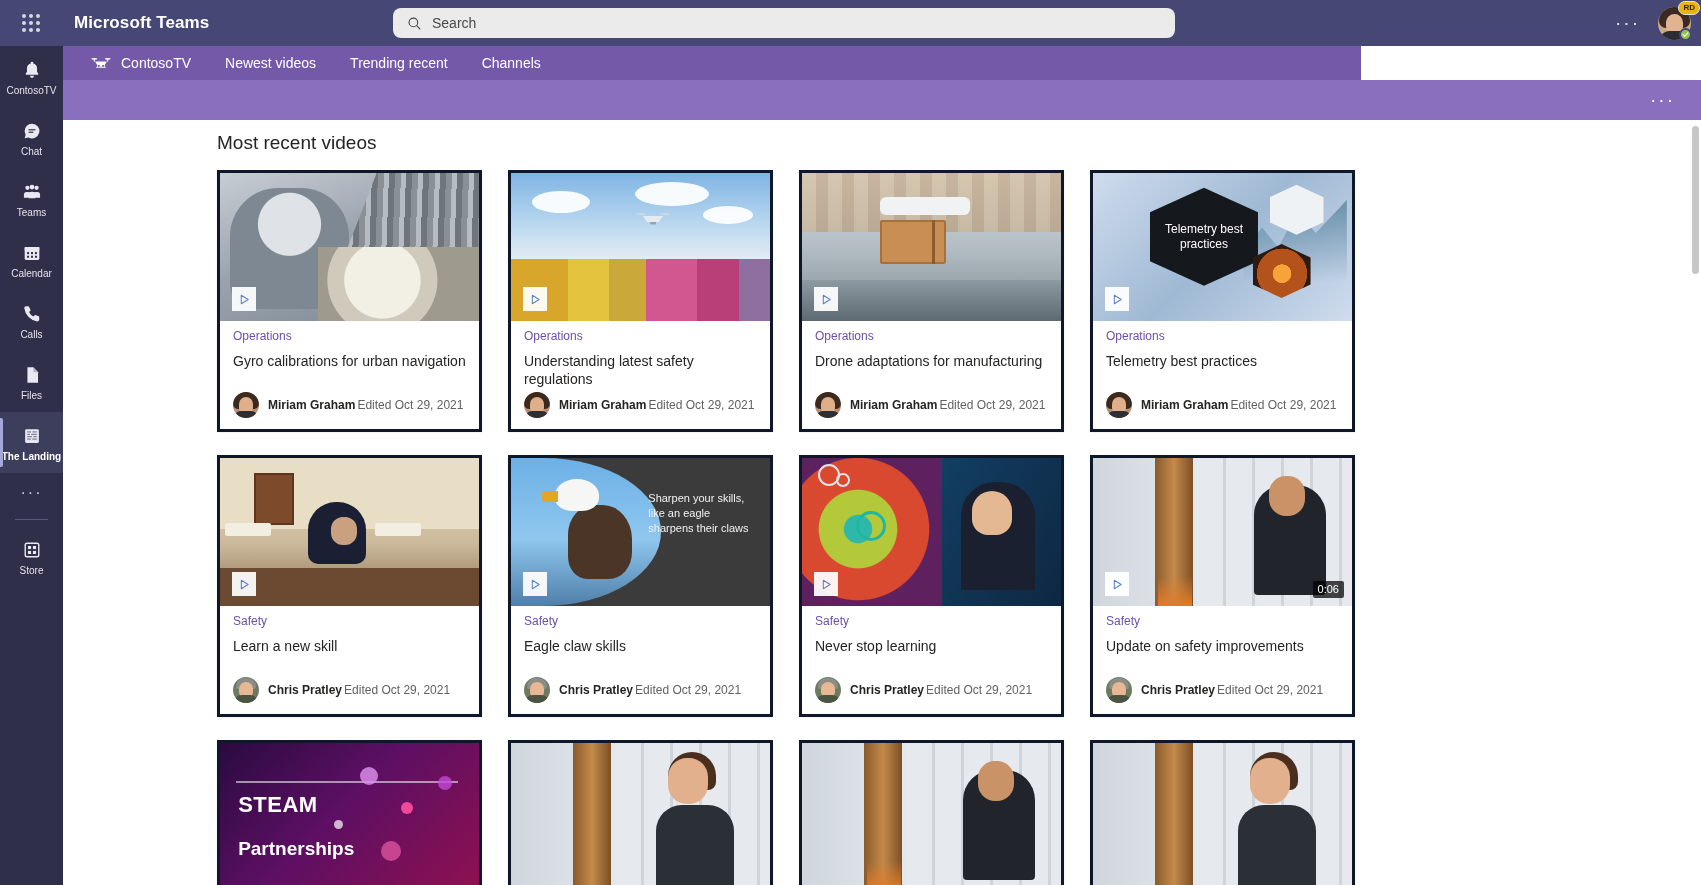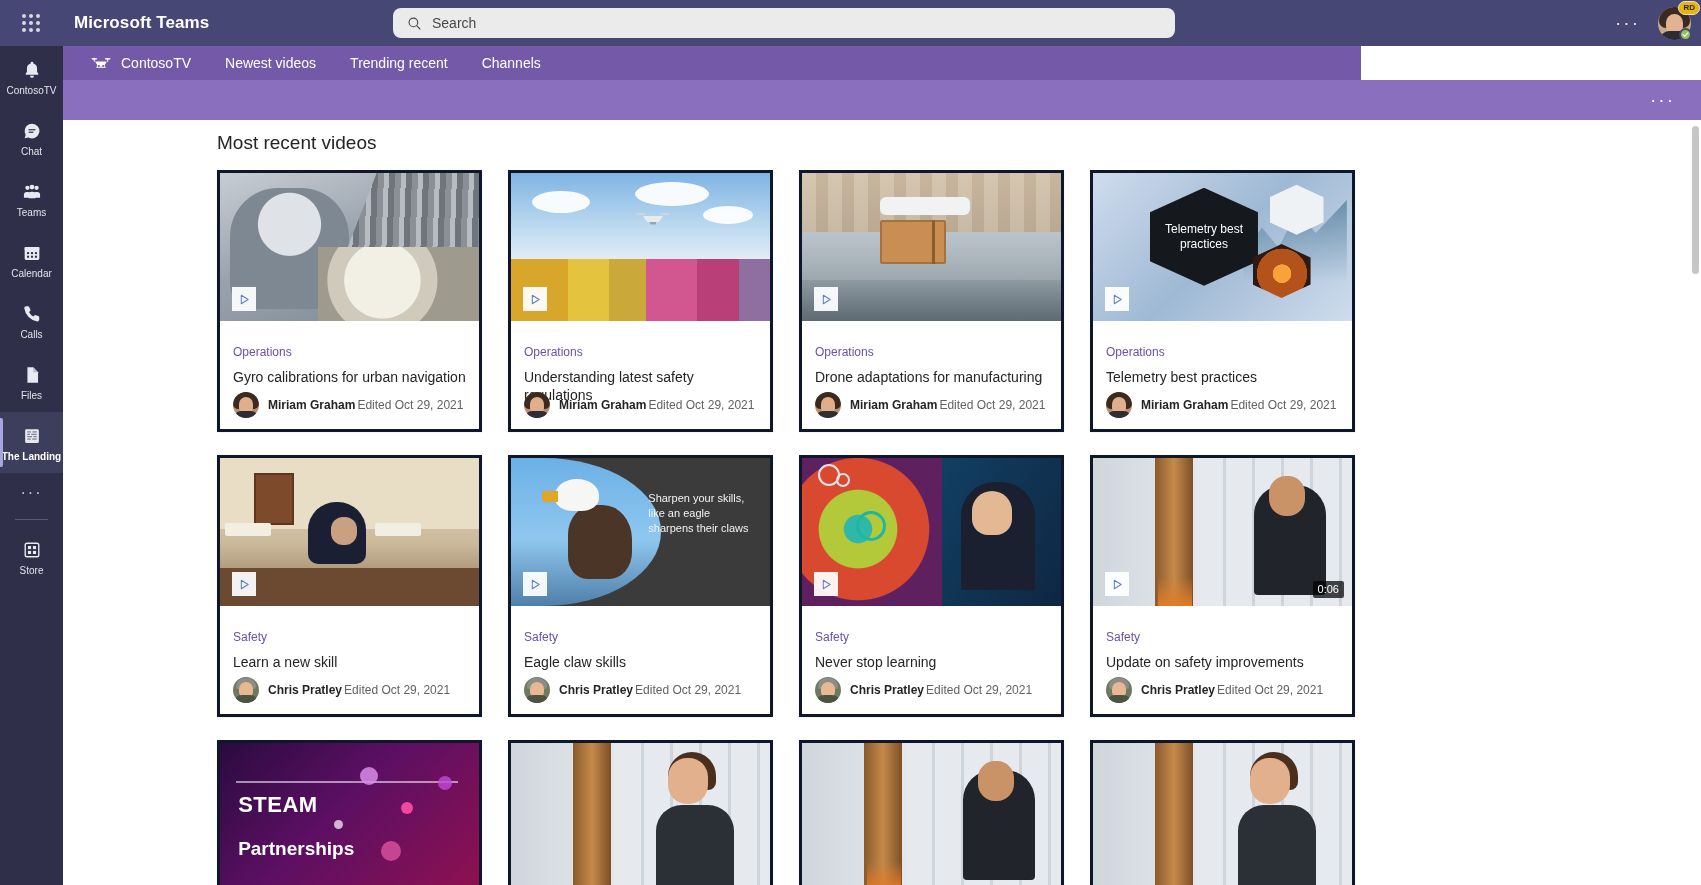--- a/index.html
+++ b/index.html
@@ -146,21 +146,21 @@
   .play-btn {
     position: absolute; left: 12px; bottom: 10px; width: 24px; height: 24px;
     background: rgba(255,255,255,.93); display: flex; align-items: center; justify-content: center;
   }
   .play-btn svg { width: 11px; height: 11px; }
   .dur {
     position: absolute; right: 8px; bottom: 8px;
     background: rgba(0,0,0,.72); color: #fff; font-size: 11px;
     padding: 1px 5px; border-radius: 2px; line-height: 15px;
   }
-  .card-body { padding: 24px 13px 0 13px; height: 108px; position: relative; }
+  .card-body { padding: 8px 13px 0 13px; height: 108px; position: relative; }
   .cat { color: #6b4fa8; font-size: 12px; margin-bottom: 9px; }
   .vtitle { color: #252423; font-size: 14px; line-height: 18px; }
   .meta {
     position: absolute; left: 13px; bottom: 11px; right: 13px;
     display: flex; align-items: center; gap: 9px;
   }
   .m-av { width: 26px; height: 26px; border-radius: 50%; overflow: hidden; position: relative; flex: 0 0 auto; }
   .m-av.f { background: #b98f72; }
   .m-av.f .h { position: absolute; left: 0; top: 0; width: 26px; height: 17px; background: #3b2a20; border-radius: 13px 13px 6px 6px; }
   .m-av.f .fc { position: absolute; left: 6px; top: 5px; width: 14px; height: 17px; background: #e0ae88; border-radius: 7px 7px 6px 6px; }

